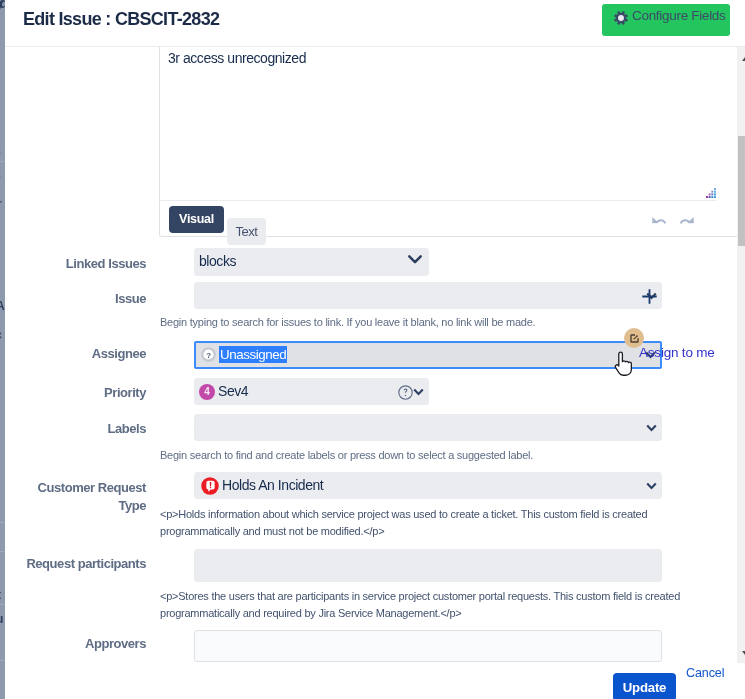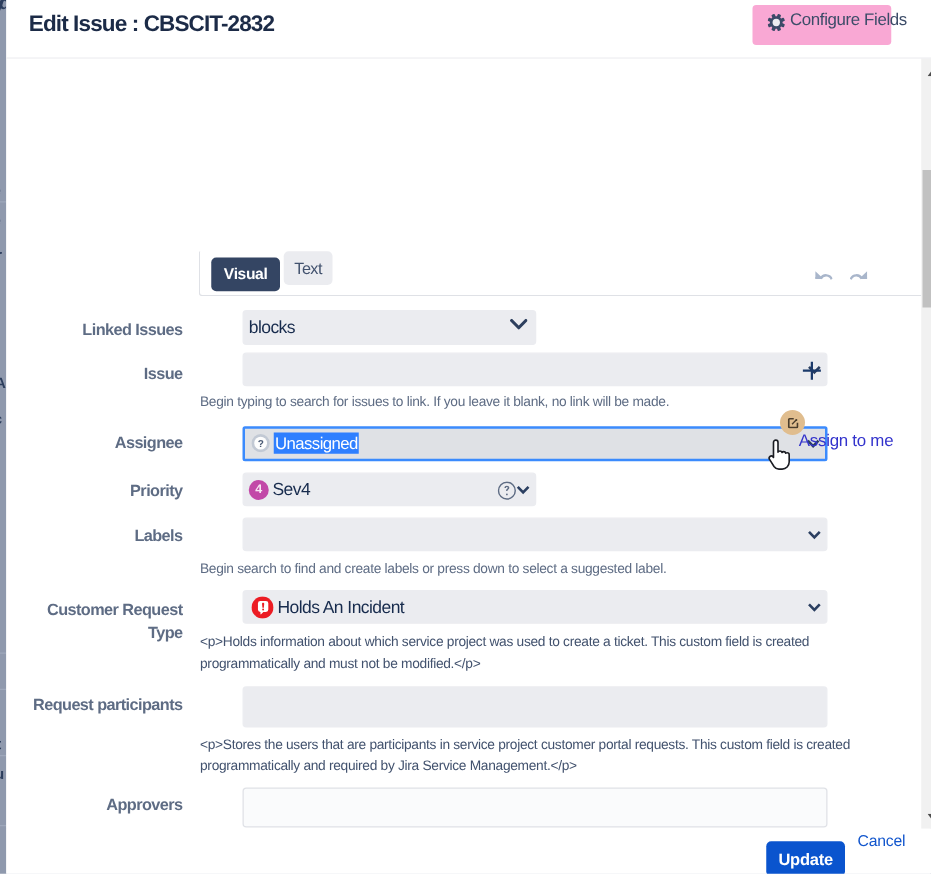--- a/index.html
+++ b/index.html
@@ -9,21 +9,21 @@
 
 .backdrop{position:absolute;left:0;top:0;width:745px;height:699px;background:#8f99ad;overflow:hidden;}
 .bgtxt{position:absolute;color:#2c3e5d;font-size:12px;white-space:nowrap;font-weight:600;}
 .bgline{position:absolute;left:0;width:5px;height:1px;background:#9ea8bb;}
 
 
 .dialog{position:absolute;left:5px;top:0;width:740px;height:699px;background:#fff;overflow:hidden;}
 .dlg-header{position:absolute;left:0;top:0;width:740px;height:47px;background:#fff;}
 .dlg-header:after{content:"";position:absolute;left:0;bottom:0;width:740px;height:1px;background:#ebecf0;}
 .dlg-title{position:absolute;left:18px;top:9px;font-size:18px;color:#1c2b47;font-weight:700;letter-spacing:-0.7px;}
-.cfg-btn{position:absolute;left:597px;top:4px;width:111px;height:26px;background:#f9a8d4;border:none;border-radius:3px;color:#42526e;font-size:14px;font-family:inherit;cursor:pointer;padding:16px;white-space:nowrap;}
+.cfg-btn{position:absolute;left:597px;top:4px;width:128px;height:26px;background:#22c55e;border:none;border-radius:3px;color:#42526e;font-size:14px;font-family:inherit;cursor:pointer;padding:16px;white-space:nowrap;}
 .cfg-ico{position:absolute;left:12px;top:7px;}
 .cfg-lbl{position:absolute;left:30px;top:4px;font-size:13.5px;color:#3c4c68;letter-spacing:-0.3px;white-space:nowrap;}
 
 
 .scrollarea{position:absolute;left:0;top:47px;width:732px;height:616px;background:#fff;overflow:hidden;}
 .sb-track{position:absolute;left:732px;top:47px;width:15px;height:616px;background:#f1f1f1;}
 .sb-thumb{position:absolute;left:733px;top:136px;width:13px;height:110px;background:#c1c1c1;}
 .sb-up{position:absolute;left:5px;top:8px;line-height:0;z-index:5;}
 .sb-dn{position:absolute;left:5px;top:604px;line-height:0;z-index:5;}
 
@@ -41,21 +41,21 @@
 .hl-badge{position:absolute;left:619px;top:328px;width:20px;height:20px;border-radius:50%;background:#e0bd8e;display:flex;align-items:center;justify-content:center;z-index:40;}
 .cursor{position:absolute;left:609px;top:351px;z-index:50;}
 .code{position:absolute;font-size:11px;color:#42526e;line-height:17px;letter-spacing:-0.24px;}
 
 
 .desc-box{position:absolute;left:154px;top:0px;width:558px;height:154px;background:#fff;border-left:1px solid #dfe1e6;border-right:1px solid transparent;border-bottom:1px solid #ebecf0;}
 .desc-txt{position:absolute;left:8px;top:3px;font-size:14px;color:#172b4d;letter-spacing:-0.45px;}
 .grip{position:absolute;left:546px;top:141px;line-height:0;}
 .desc-toolbar{position:absolute;left:154px;top:154px;width:620px;height:36px;background:#fff;border:1px solid #dfe1e6;border-top:none;border-radius:0 0 3px 3px;}
 .tab-visual{position:absolute;left:9px;top:5px;width:55px;height:27px;background:#344563;border-radius:4px;color:#fff;font-size:12.5px;font-weight:700;letter-spacing:-0.3px;display:flex;align-items:center;justify-content:center;cursor:pointer;padding-bottom:1px;}
-.tab-text{position:absolute;left:67px;top:0;width:39px;height:27px;background:#ebecf0;border-radius:4px;color:#42526e;font-size:13px;letter-spacing:-0.45px;display:flex;align-items:center;justify-content:center;cursor:pointer;padding-bottom:1px;}
+.tab-text{position:absolute;left:67px;top:17px;width:39px;height:27px;background:#ebecf0;border-radius:4px;color:#42526e;font-size:13px;letter-spacing:-0.45px;display:flex;align-items:center;justify-content:center;cursor:pointer;padding-bottom:1px;}
 </style>
 </head>
 <body>
 
 <div class="backdrop" id="backdrop">
     <div class="bgline" style="top: 161px;"></div>
     <div class="bgline" style="top: 522px;"></div>
     <div class="bgline" style="top: 551px;"></div>
     <div class="bgline" style="top: 604px;"></div>
     <div class="bgline" style="top: 660px;"></div>
@@ -90,20 +90,39 @@
             <circle cx="50" cy="50" r="36" fill="#3b4a68"></circle>
             <circle cx="50" cy="50" r="21" fill="#ebecf0"></circle>
           </svg>
       </span>
       <span class="cfg-lbl">Configure Fields</span>
     </div>
   </div>
 
   <div class="scrollarea" id="scroll">
 
+    <div class="desc-box">
+      <div class="desc-txt">3r access unrecognized</div>
+      <div class="grip">
+        <svg width="10" height="10" viewBox="0 0 10 10">
+          <g>
+            <rect x="8" y="0" width="2" height="2" fill="#6eaee8"></rect>
+            <rect x="8" y="2.7" width="2" height="2" fill="#6eaee8"></rect>
+            <rect x="5.3" y="2.7" width="2" height="2" fill="#7e97d6"></rect>
+            <rect x="8" y="5.4" width="2" height="2" fill="#3b9fe0"></rect>
+            <rect x="5.3" y="5.4" width="2" height="2" fill="#6b7fd0"></rect>
+            <rect x="2.6" y="5.4" width="2" height="2" fill="#9a69b5"></rect>
+            <rect x="8" y="8.1" width="2" height="2" fill="#3b9fe0"></rect>
+            <rect x="5.3" y="8.1" width="2" height="2" fill="#3b8fd0"></rect>
+            <rect x="2.6" y="8.1" width="2" height="2" fill="#5a52b5"></rect>
+            <rect x="0" y="8.1" width="2" height="2" fill="#9c2fa5"></rect>
+          </g>
+        </svg>
+      </div>
+    </div>
 
     <div class="desc-toolbar">
       <div class="tab-visual">Visual</div>
       <div class="tab-text">Text</div>
       <div style="position:absolute;left:492px;top:15px;line-height:0;">
         <svg width="14" height="8" viewBox="0 0 14 8">
             <path d="M4.6 6.9 A4.8 4.8 0 0 1 13.4 7.4" stroke="#a9b6cb" stroke-width="1.9" fill="none" stroke-linecap="butt"></path>
             <path d="M0.3 1.0 L5.6 6.0 L0.3 7.0 Z" fill="#a9b6cb"></path>
             <path d="M0.3 5.6 L5.4 5.6 L5.4 7.2 L0.3 7.2 Z" fill="#a9b6cb"></path>
           </svg>

